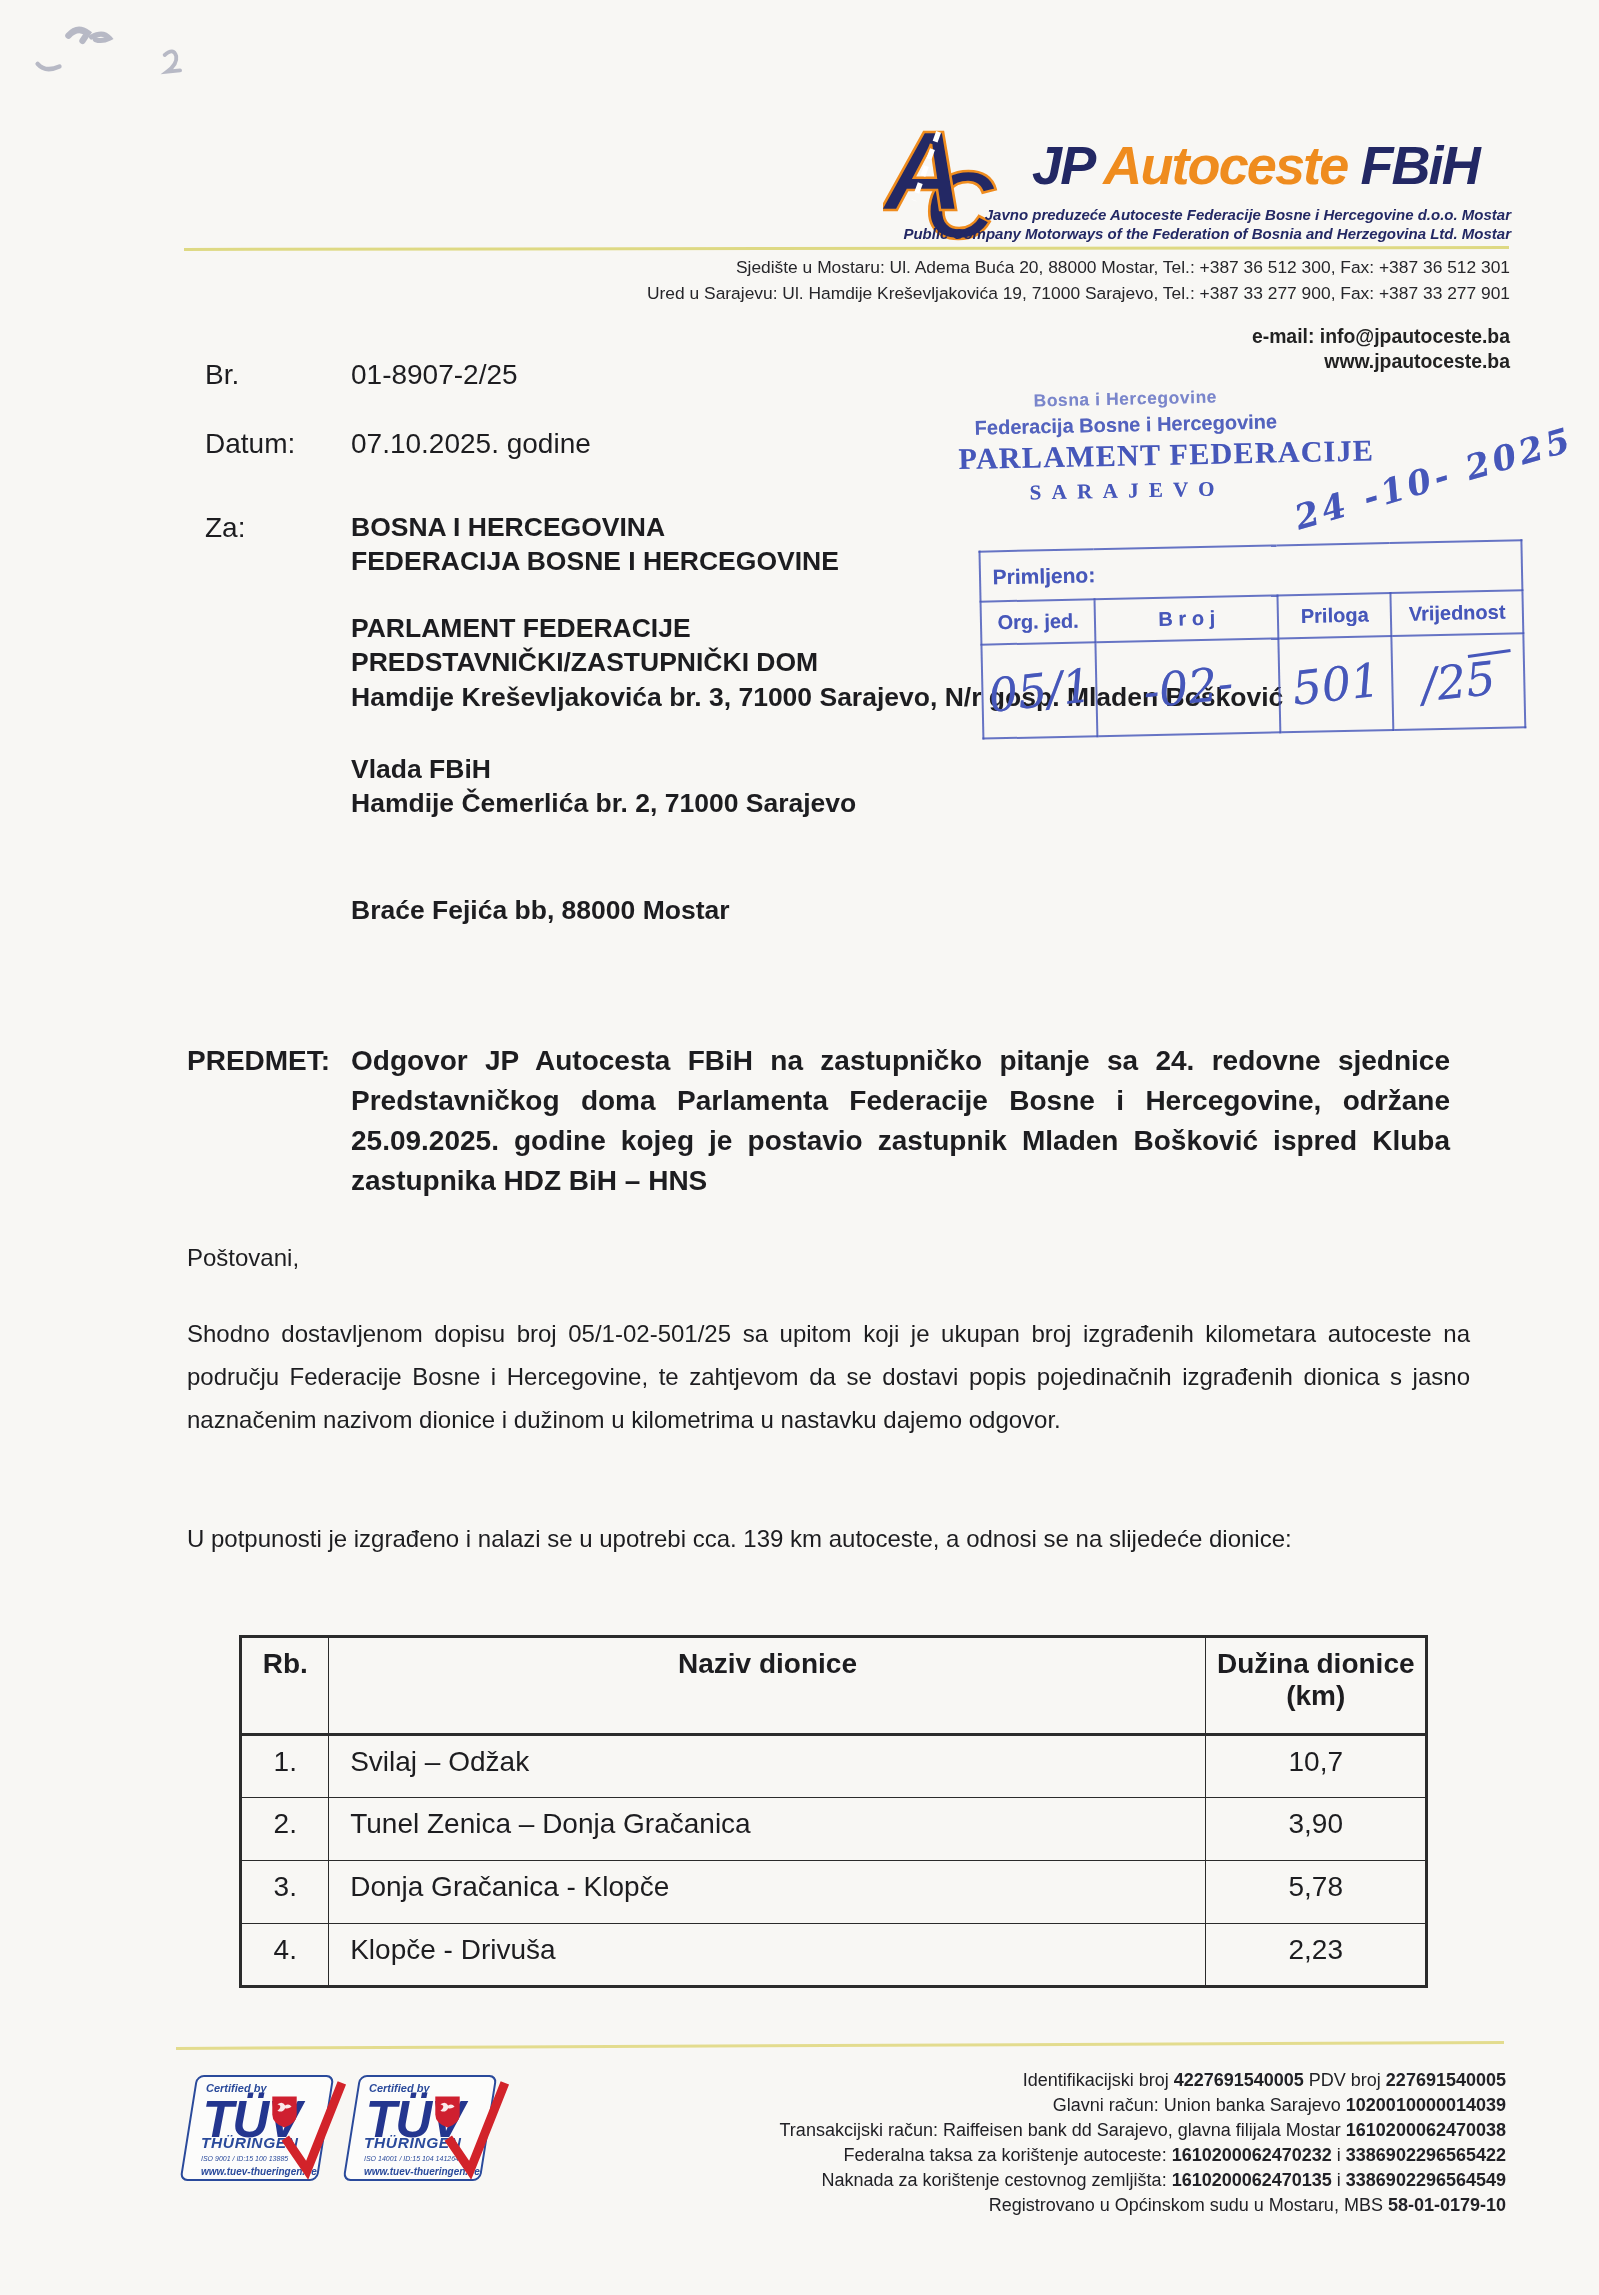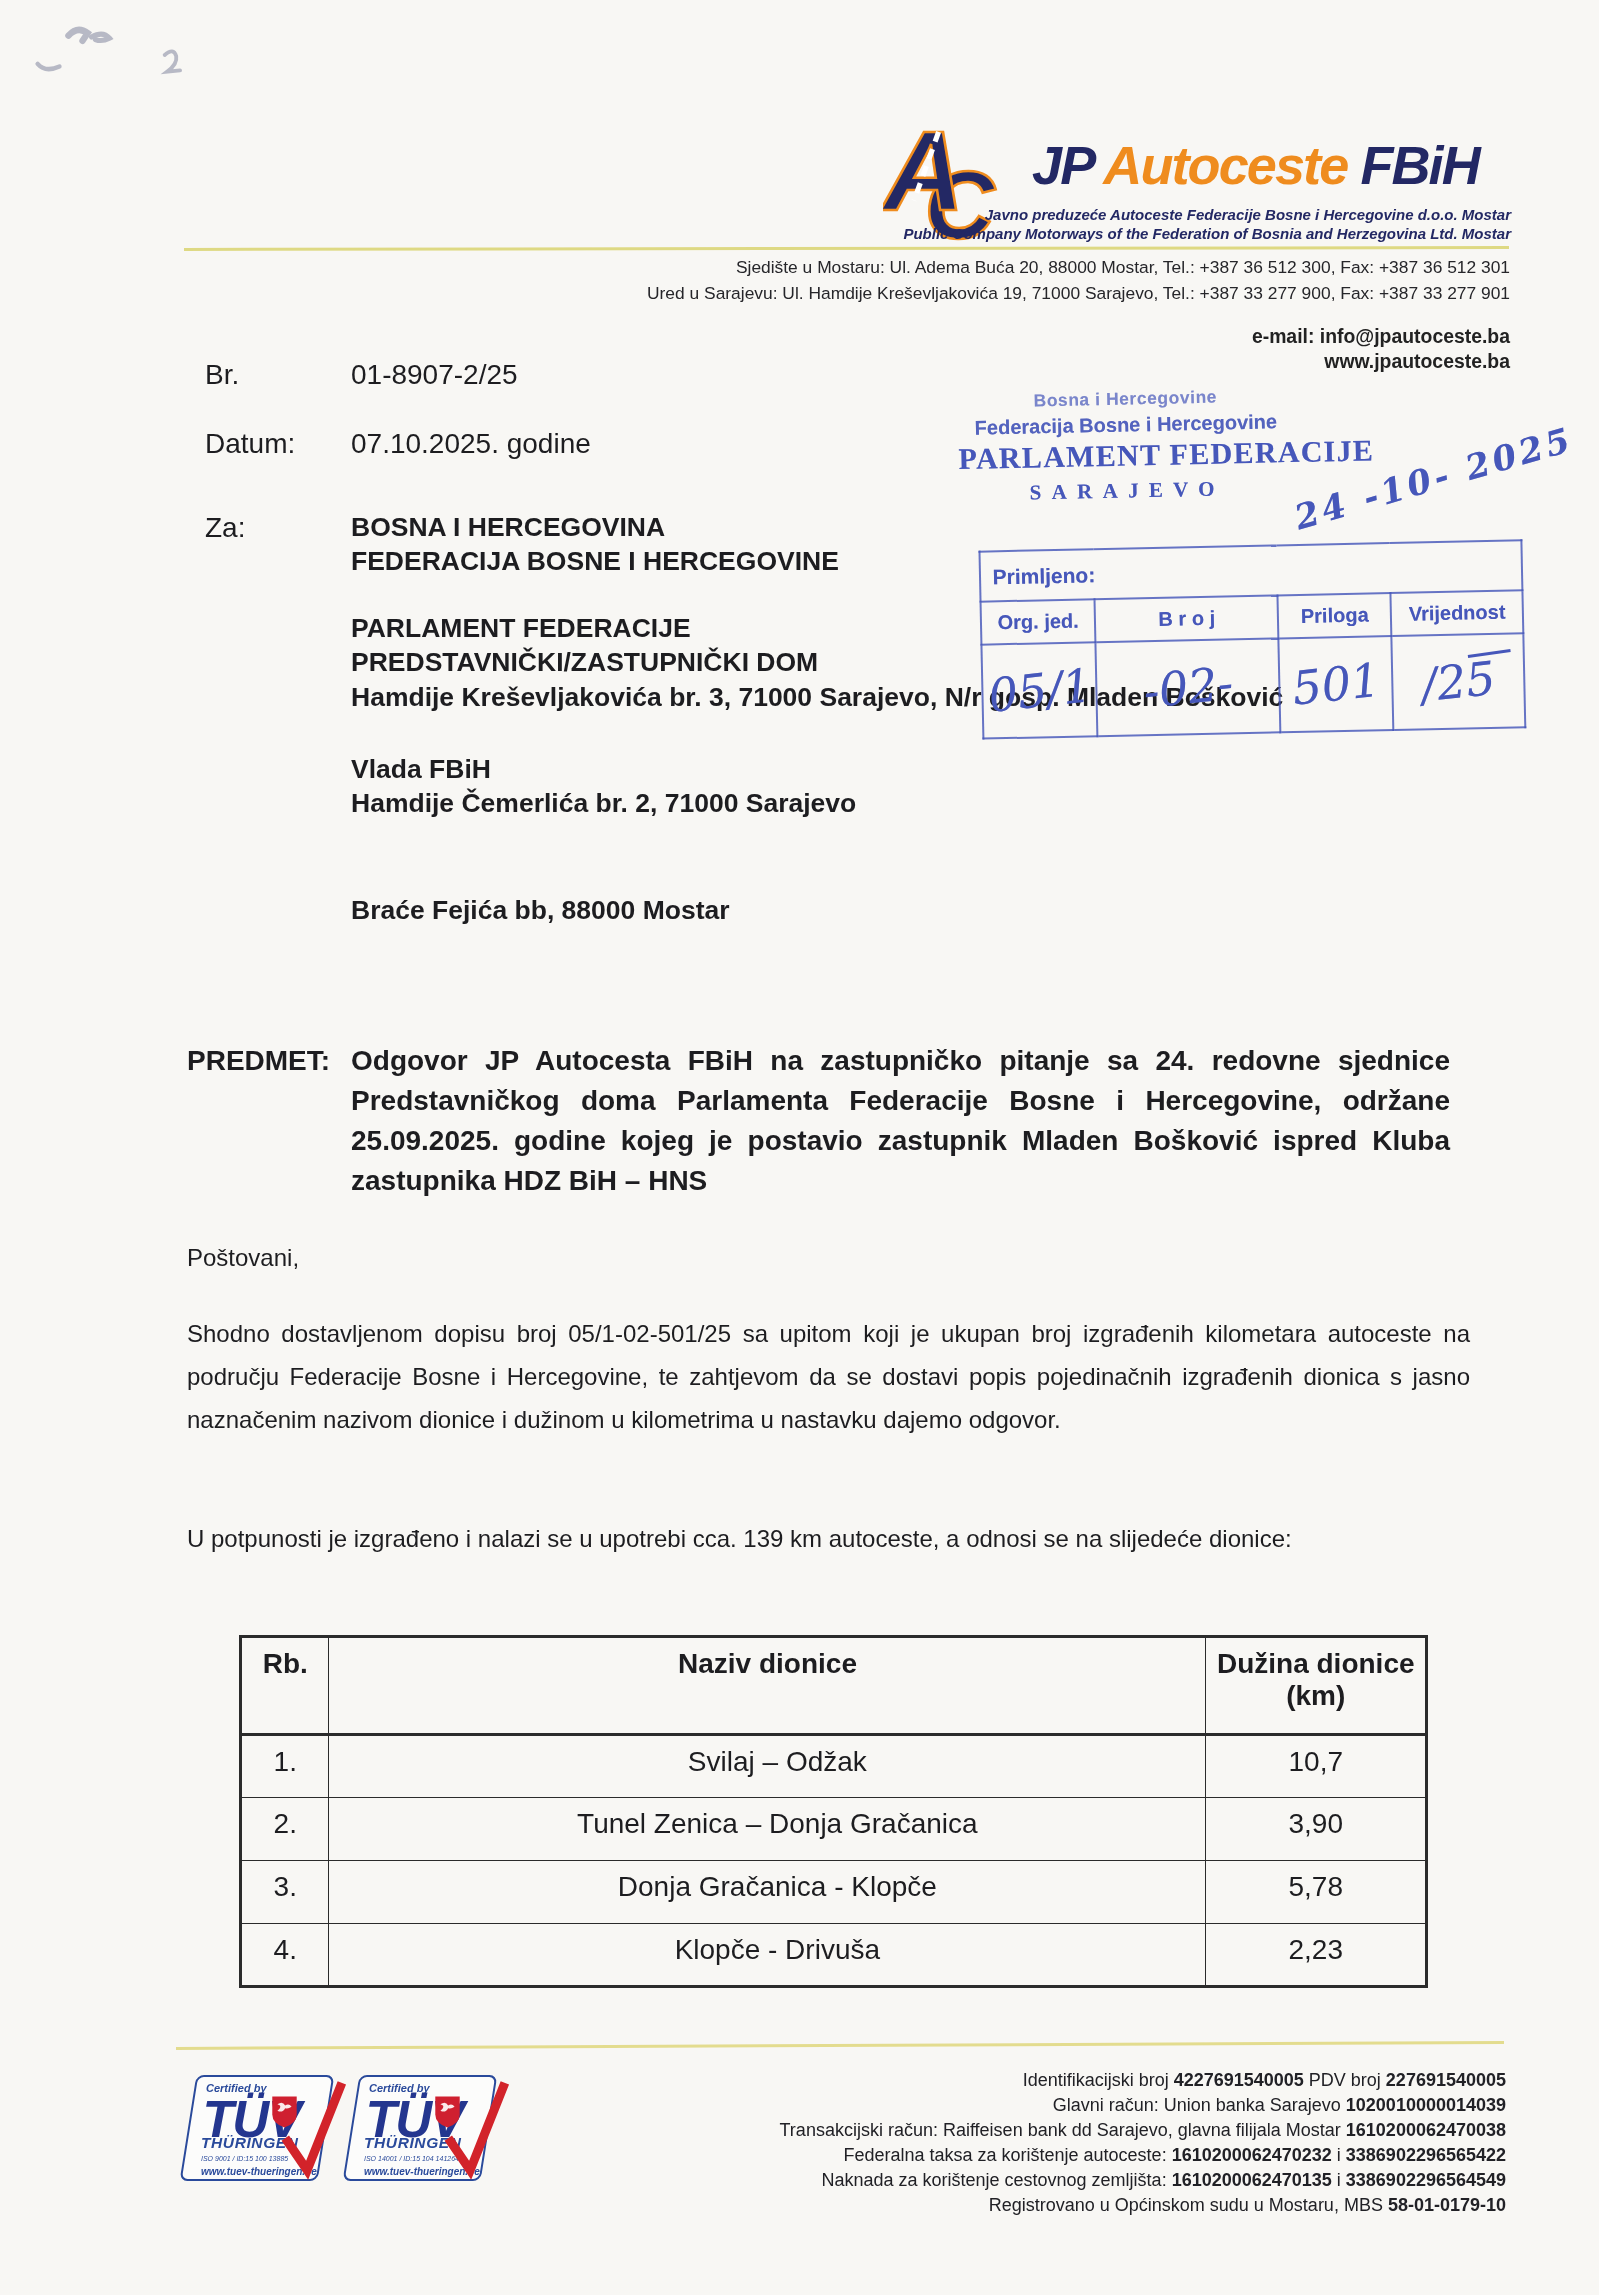--- a/index.html
+++ b/index.html
@@ -53,21 +53,21 @@
   .bodytext{font-size:24px;line-height:43px;}
 
   
   table.main{border-collapse:collapse;background:transparent;}
   table.main td,table.main th{border:1.9px solid #2b2b2b;vertical-align:top;}
   table.main{border:3.2px solid #2b2b2b;}
   table.main th{font-size:28px;font-weight:bold;padding-top:10.3px;}
   table.main td{font-size:28px;padding-top:10.3px;}
   .col-rb{width:86px;text-align:center;}
   .col-naziv{width:882px;}
-  td.col-naziv{padding-left:20.7px;text-align:center;}
+  td.col-naziv{padding-left:20.7px;text-align:left;}
   .col-len{width:221px;text-align:center;}
   tr.hdr{height:98px;}
   tr.row{height:63px;}
   tr.hdr th{border-bottom:3.2px solid #2b2b2b;margin-top:24px;}
 
   
   .badge{position:absolute;width:161px;height:111px;}
   .badge .frame{position:absolute;left:5.2px;top:2.6px;right:18px;bottom:2.6px;
     border:2.6px solid #2a4a9b;border-radius:7.7px;transform:skewX(-9deg);background:#fcfcfb;}
   .badge .cb{position:absolute;left:23px;top:10.3px;font-size:11px;font-weight:bold;font-style:italic;color:#2a4a9b;}

